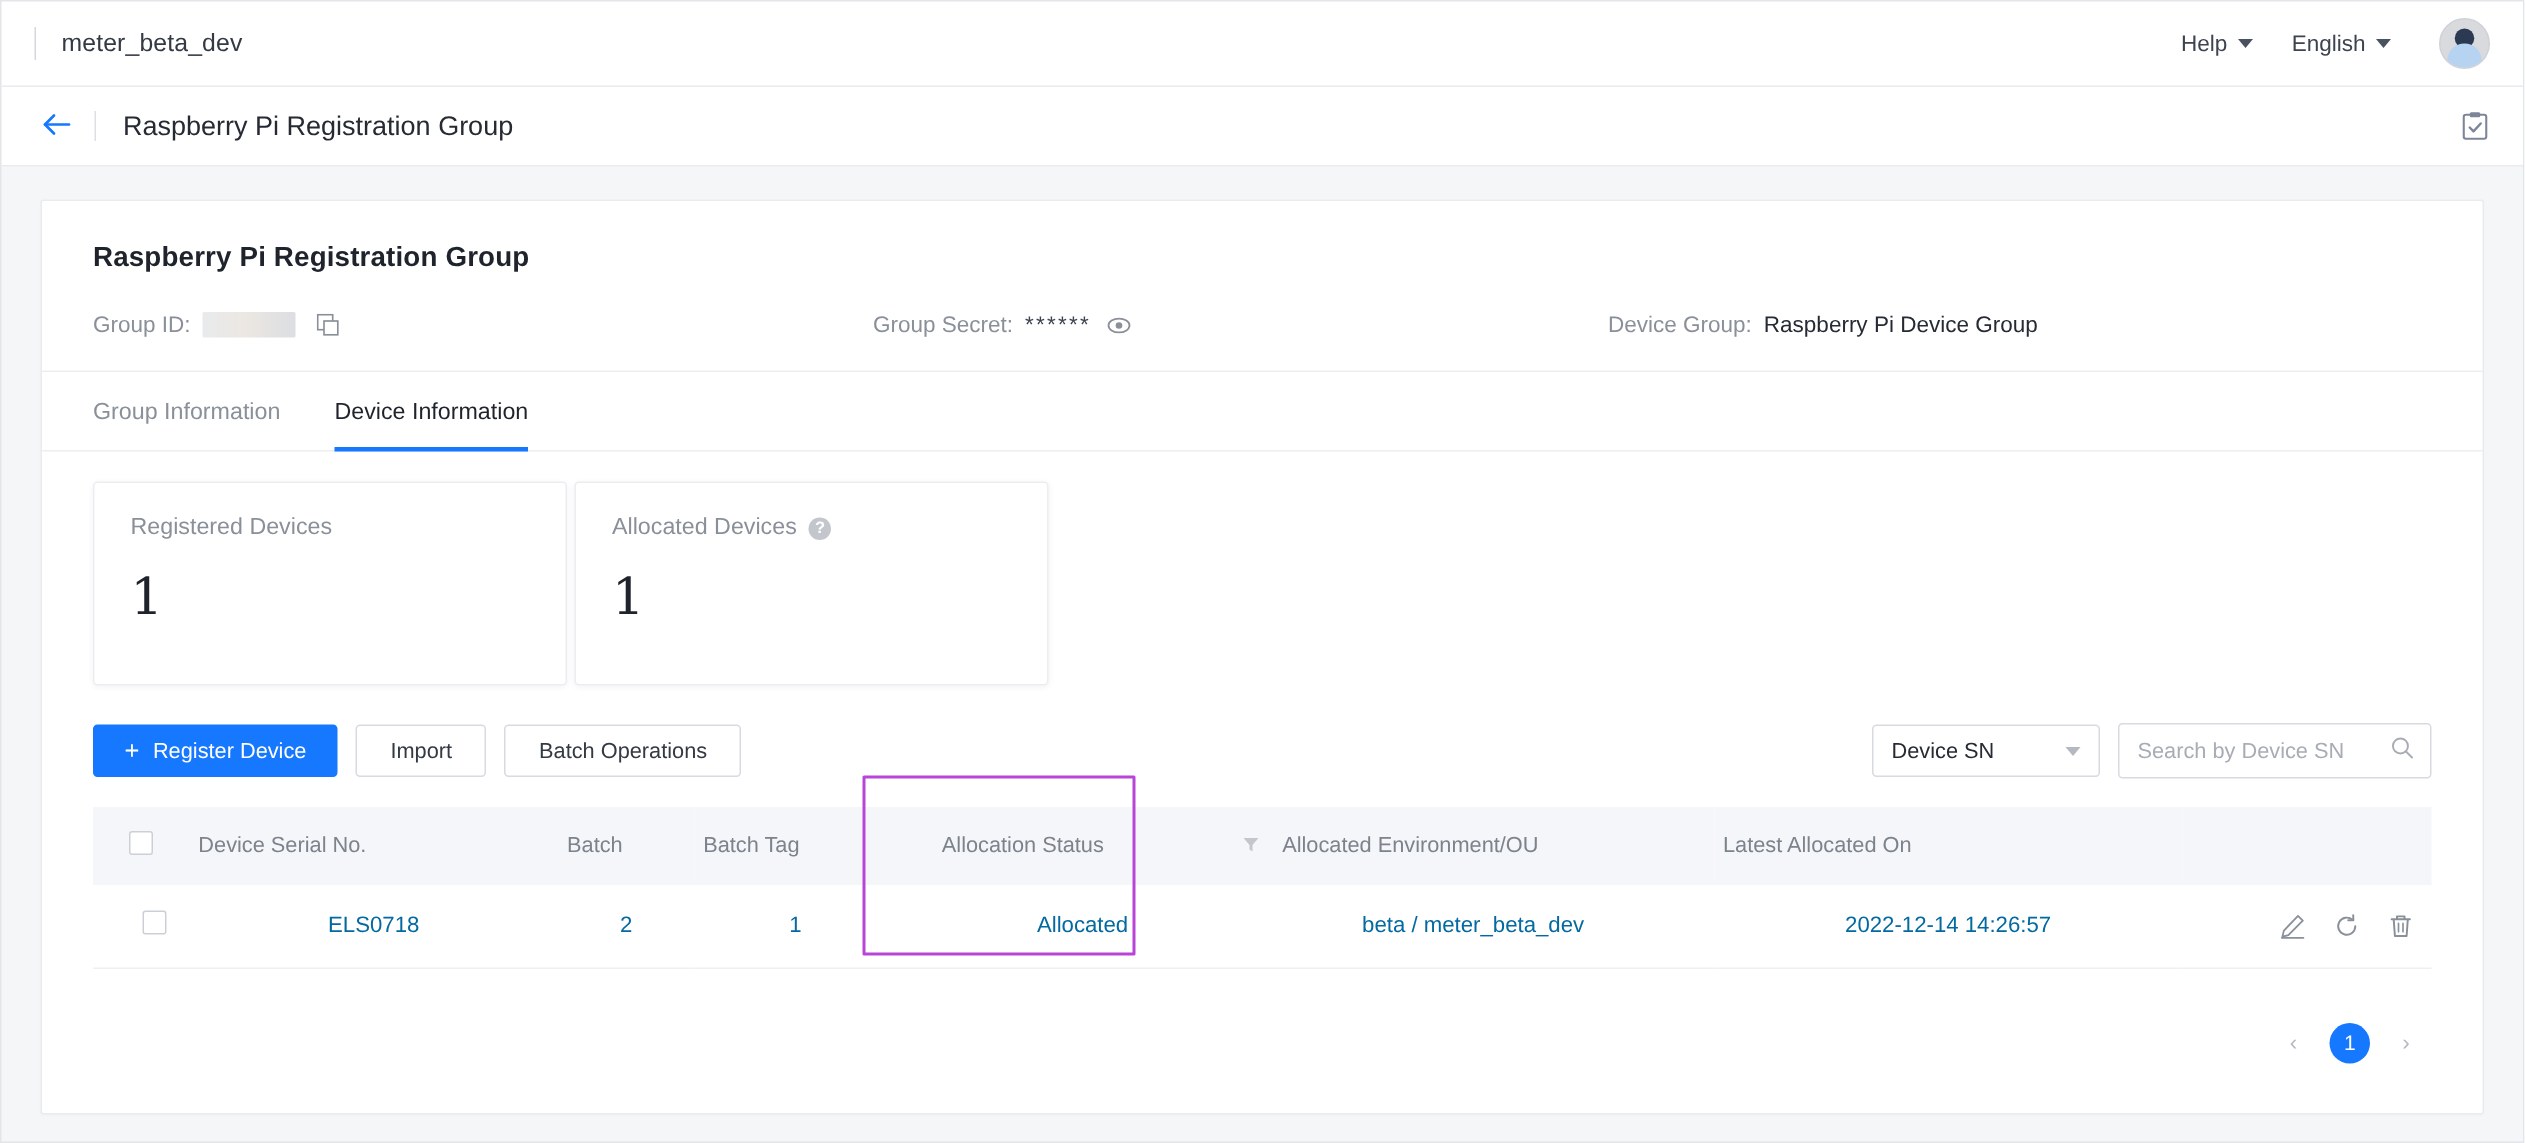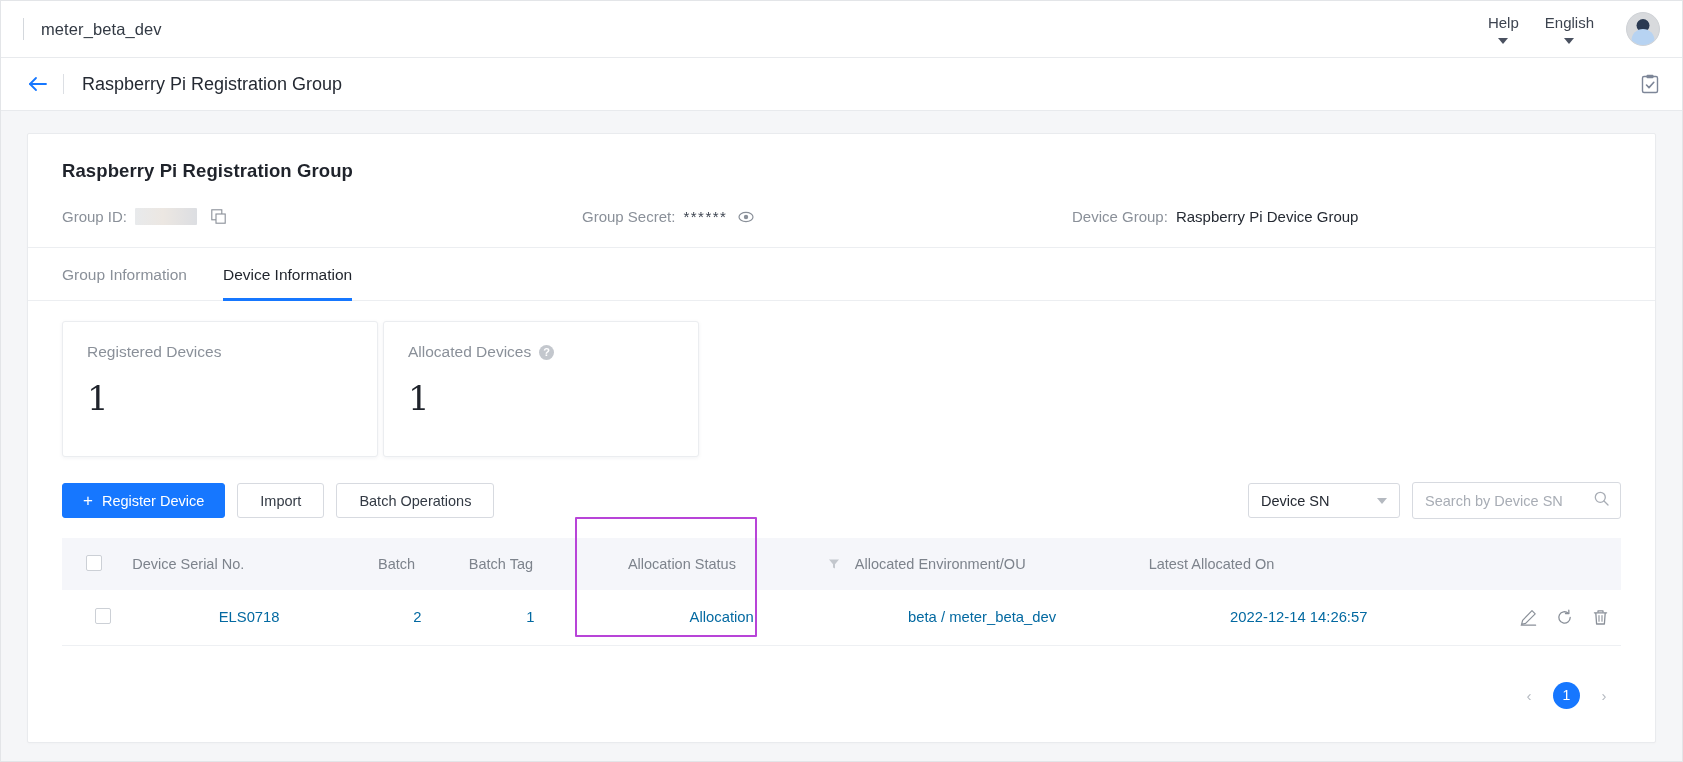--- a/index.html
+++ b/index.html
@@ -51,21 +51,20 @@
     align-items: center;
     gap: 26px;
   }
   .tb-menu {
     font-size: 15px;
     color: #3d4450;
     display: flex;
     align-items: center;
     gap: 7px;
     cursor: pointer;
-    flex-direction: column;
   }
   .caret-down {
     width: 0; height: 0;
     border-left: 5px solid transparent;
     border-right: 5px solid transparent;
     border-top: 6px solid #4a5160;
   }
   .avatar {
     width: 34px; height: 34px;
     border-radius: 50%;
@@ -566,21 +565,21 @@
           </tr>
         </thead>
         <tbody>
           <tr>
             <td class="col-check">
               <span class="chk"></span>
             </td>
             <td class="col-sn">ELS0718</td>
             <td class="col-batch">2</td>
             <td class="col-tag">1</td>
-            <td class="col-alloc">Allocation</td>
+            <td class="col-alloc">Allocated</td>
             <td class="col-env">beta / meter_beta_dev</td>
             <td class="col-date">2022-12-14 14:26:57</td>
             <td class="col-act">
               <div class="actions">
                 <span class="act-icon">
                   <svg width="17" height="17" viewBox="0 0 17 17" fill="none">
                     <path d="M12 1.6 L15.2 4.8 L5.6 14.4 L1.6 15.4 L2.6 11.4 Z" stroke="#8a9099" stroke-width="1.2" stroke-linejoin="round"></path>
                     <path d="M1.2 16.2 H15.6" stroke="#8a9099" stroke-width="1.2" stroke-linecap="round"></path>
                   </svg>
                 </span>

